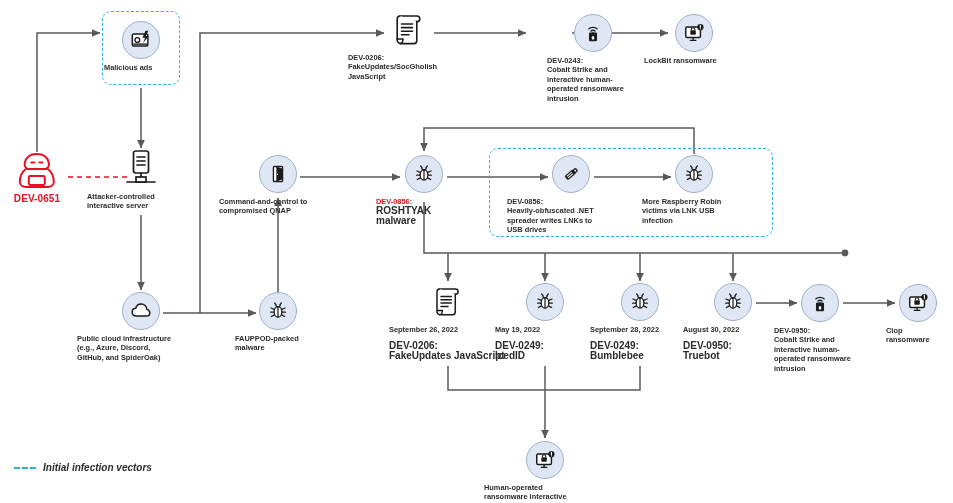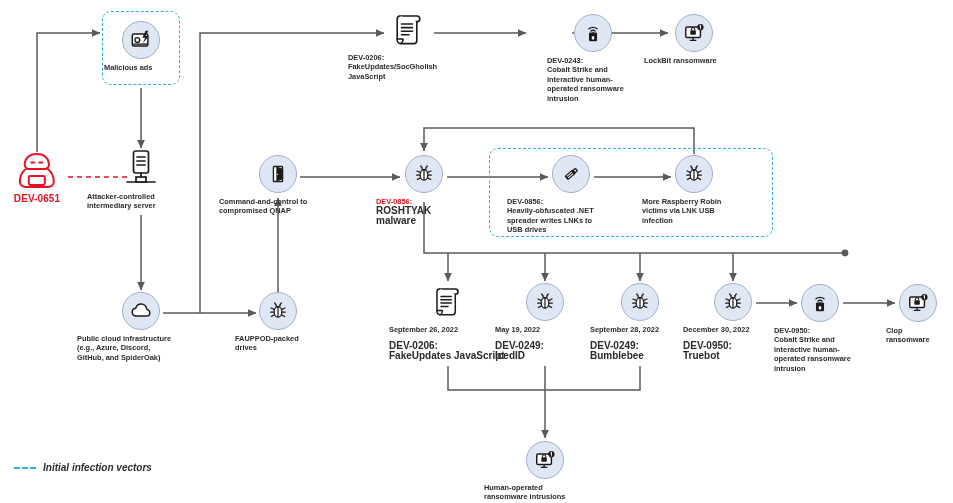--- a/index.html
+++ b/index.html
@@ -197,21 +197,21 @@
         <g fill="none" stroke="#1b1b1b" stroke-width="1.7" stroke-linecap="round">
           <rect x="9.5" y="2" width="15" height="22" rx="2.2" fill="#fff"></rect>
           <path d="M13,8 L21,8 M13,12 L21,12 M13,16 L21,16"></path>
           <path d="M17,24 L17,28"></path>
           <path d="M3,33 L31,33"></path>
           <rect x="12" y="28" width="10" height="5" fill="#fff"></rect>
         </g>
       </svg>
     </div>
     <div class="label">Attacker-controlled
-intermediary server</div>
+interactive server</div>
   </div>
 
   <div class="node" style="left:141px; top:292px; width:128px;">
     <div class="bubble">
       <svg width="22" height="22" viewBox="0 0 24 24">
         <path d="M7,17.5 C4.3,17.5 2.4,15.6 2.4,13.2 C2.4,11 4.1,9.2 6.3,9 C6.9,6.3 9.3,4.4 12.2,4.4 C15.5,4.4 18.2,7 18.3,10.2 C20.2,10.6 21.6,12.2 21.6,14.1 C21.6,16 20,17.5 17.9,17.5 Z" fill="#fff" stroke="#1b1b1b" stroke-width="1.6" stroke-linejoin="round"></path>
       </svg>
     </div>
     <div class="label">Public cloud infrastructure
 (e.g., Azure, Discord,
@@ -225,21 +225,21 @@
           <ellipse cx="12" cy="13" rx="4.6" ry="6.4" fill="#fff"></ellipse>
           <path d="M12,7 L12,19"></path>
           <path d="M9.4,4.6 C9.4,6.4 10.5,7.2 12,7.2 C13.5,7.2 14.6,6.4 14.6,4.6"></path>
           <path d="M9.6,4.4 L8,2.4 M14.4,4.4 L16,2.4"></path>
           <path d="M7.4,10 L3.6,8.4 M7.2,13.4 L3.2,13.4 M7.6,16.6 L4,18.6"></path>
           <path d="M16.6,10 L20.4,8.4 M16.8,13.4 L20.8,13.4 M16.4,16.6 L20,18.6"></path>
         </g>
       </svg>
     </div>
     <div class="label">FAUPPOD-packed
-drives</div>
+malware</div>
   </div>
 
   <div class="node" style="left:278px; top:155px; width:118px;">
     <div class="bubble">
       <svg width="20" height="20" viewBox="0 0 24 24">
         <rect x="6.5" y="3" width="11" height="18" rx="1" fill="#fff" stroke="#1b1b1b" stroke-width="1.6"></rect>
         <path d="M10,3 L10,21 L17,18.5 L17,5.5 Z" fill="#1b1b1b"></path>
         <circle cx="11.3" cy="12.4" r="0.85" fill="#fff"></circle>
       </svg>
     </div>
@@ -406,21 +406,21 @@
         <g fill="none" stroke="#1b1b1b" stroke-width="1.5" stroke-linecap="round">
           <ellipse cx="12" cy="13" rx="4.6" ry="6.4" fill="#fff"></ellipse>
           <path d="M12,7 L12,19"></path>
           <path d="M9.4,4.6 C9.4,6.4 10.5,7.2 12,7.2 C13.5,7.2 14.6,6.4 14.6,4.6"></path>
           <path d="M9.6,4.4 L8,2.4 M14.4,4.4 L16,2.4"></path>
           <path d="M7.4,10 L3.6,8.4 M7.2,13.4 L3.2,13.4 M7.6,16.6 L4,18.6"></path>
           <path d="M16.6,10 L20.4,8.4 M16.8,13.4 L20.8,13.4 M16.4,16.6 L20,18.6"></path>
         </g>
       </svg>
     </div>
-    <div class="label date">December 30, 2022</div>
+    <div class="label date">August 30, 2022</div>
     <div class="sub">DEV-0950:
 Truebot</div>
   </div>
 
   <div class="node" style="left:820px; top:284px; width:92px;">
     <div class="bubble">
       <svg width="22" height="22" viewBox="0 0 24 24">
         <g fill="none" stroke="#1b1b1b" stroke-width="1.5" stroke-linecap="round">
           <path d="M7.6,7.4 C9.8,5.4 14.2,5.4 16.4,7.4"></path>
           <path d="M9.8,9.9 C11,8.9 13,8.9 14.2,9.9"></path>
@@ -459,21 +459,21 @@
         <rect x="3" y="5.5" width="16" height="11.5" rx="1.4" fill="#fff" stroke="#1b1b1b" stroke-width="1.6"></rect>
         <rect x="8" y="9" width="6" height="5" rx="0.8" fill="#1b1b1b"></rect>
         <path d="M9.2,9 L9.2,7.8 C9.2,6.8 10.1,6.2 11,6.2 C11.9,6.2 12.8,6.8 12.8,7.8 L12.8,9" fill="none" stroke="#1b1b1b" stroke-width="1.2"></path>
         <path d="M8,20 L14,20 M11,17 L11,20" stroke="#1b1b1b" stroke-width="1.5" stroke-linecap="round"></path>
         <circle cx="19" cy="5.6" r="3.4" fill="#1b1b1b"></circle>
         <path d="M19,3.6 L19,6.1" stroke="#fff" stroke-width="1.2" stroke-linecap="round"></path>
         <circle cx="19" cy="7.4" r="0.65" fill="#fff"></circle>
       </svg>
     </div>
     <div class="label">Human-operated
-ransomware intrusions</div>
+ransomware interactive</div>
   </div>
 
   <div class="legend">
     <span class="swatch"></span>
     <span class="ltext">Initial infection vectors</span>
   </div>
 
 </div>
 
 </body></html>

